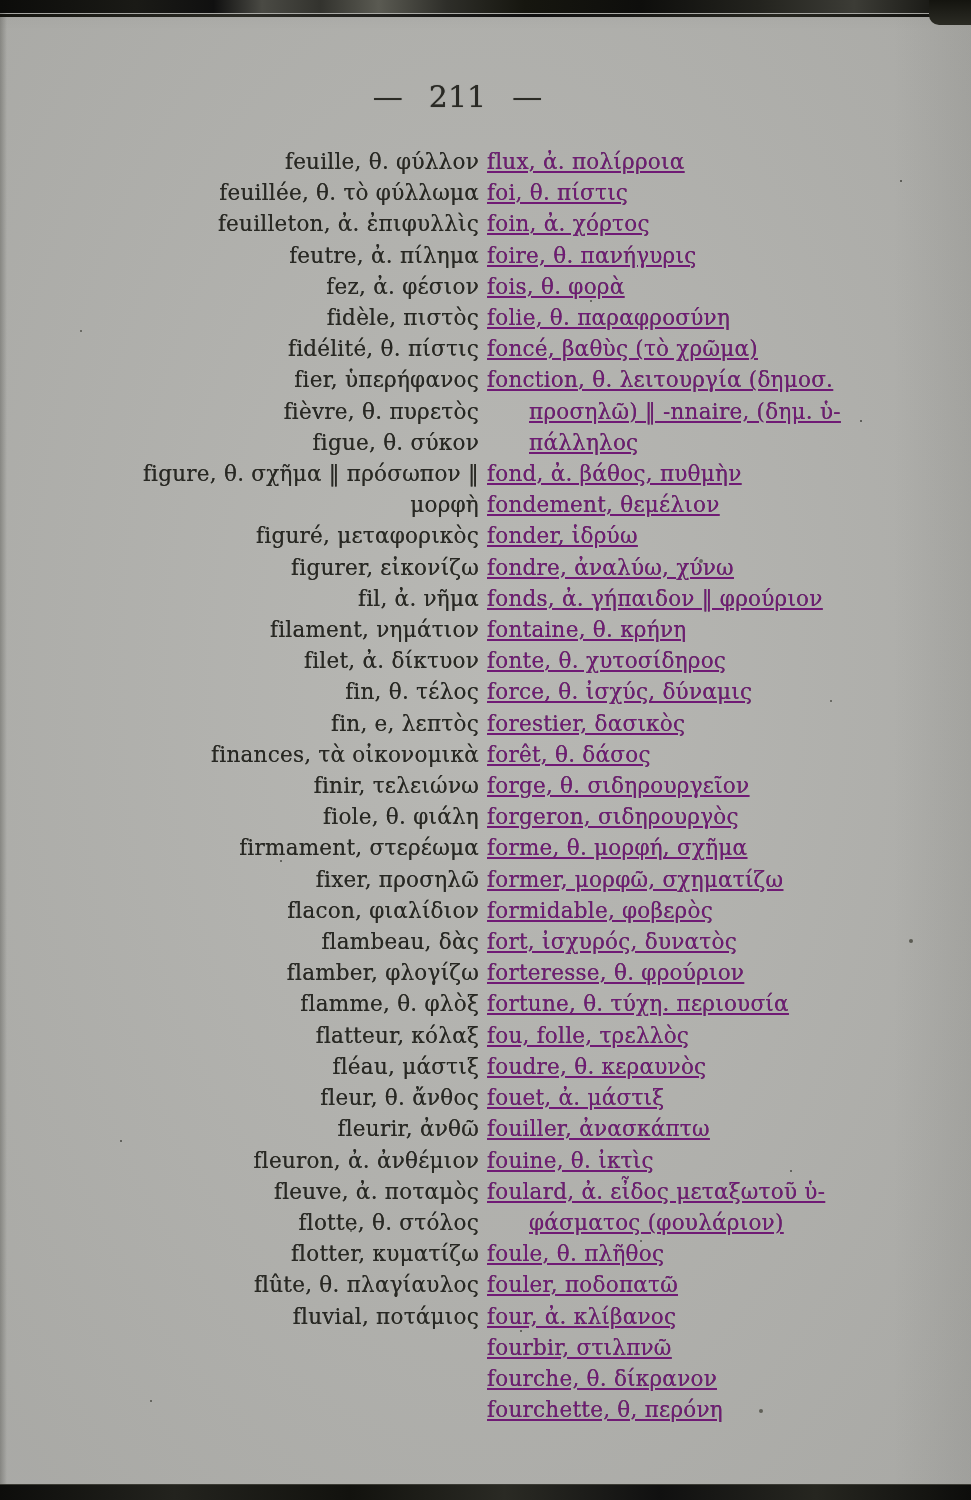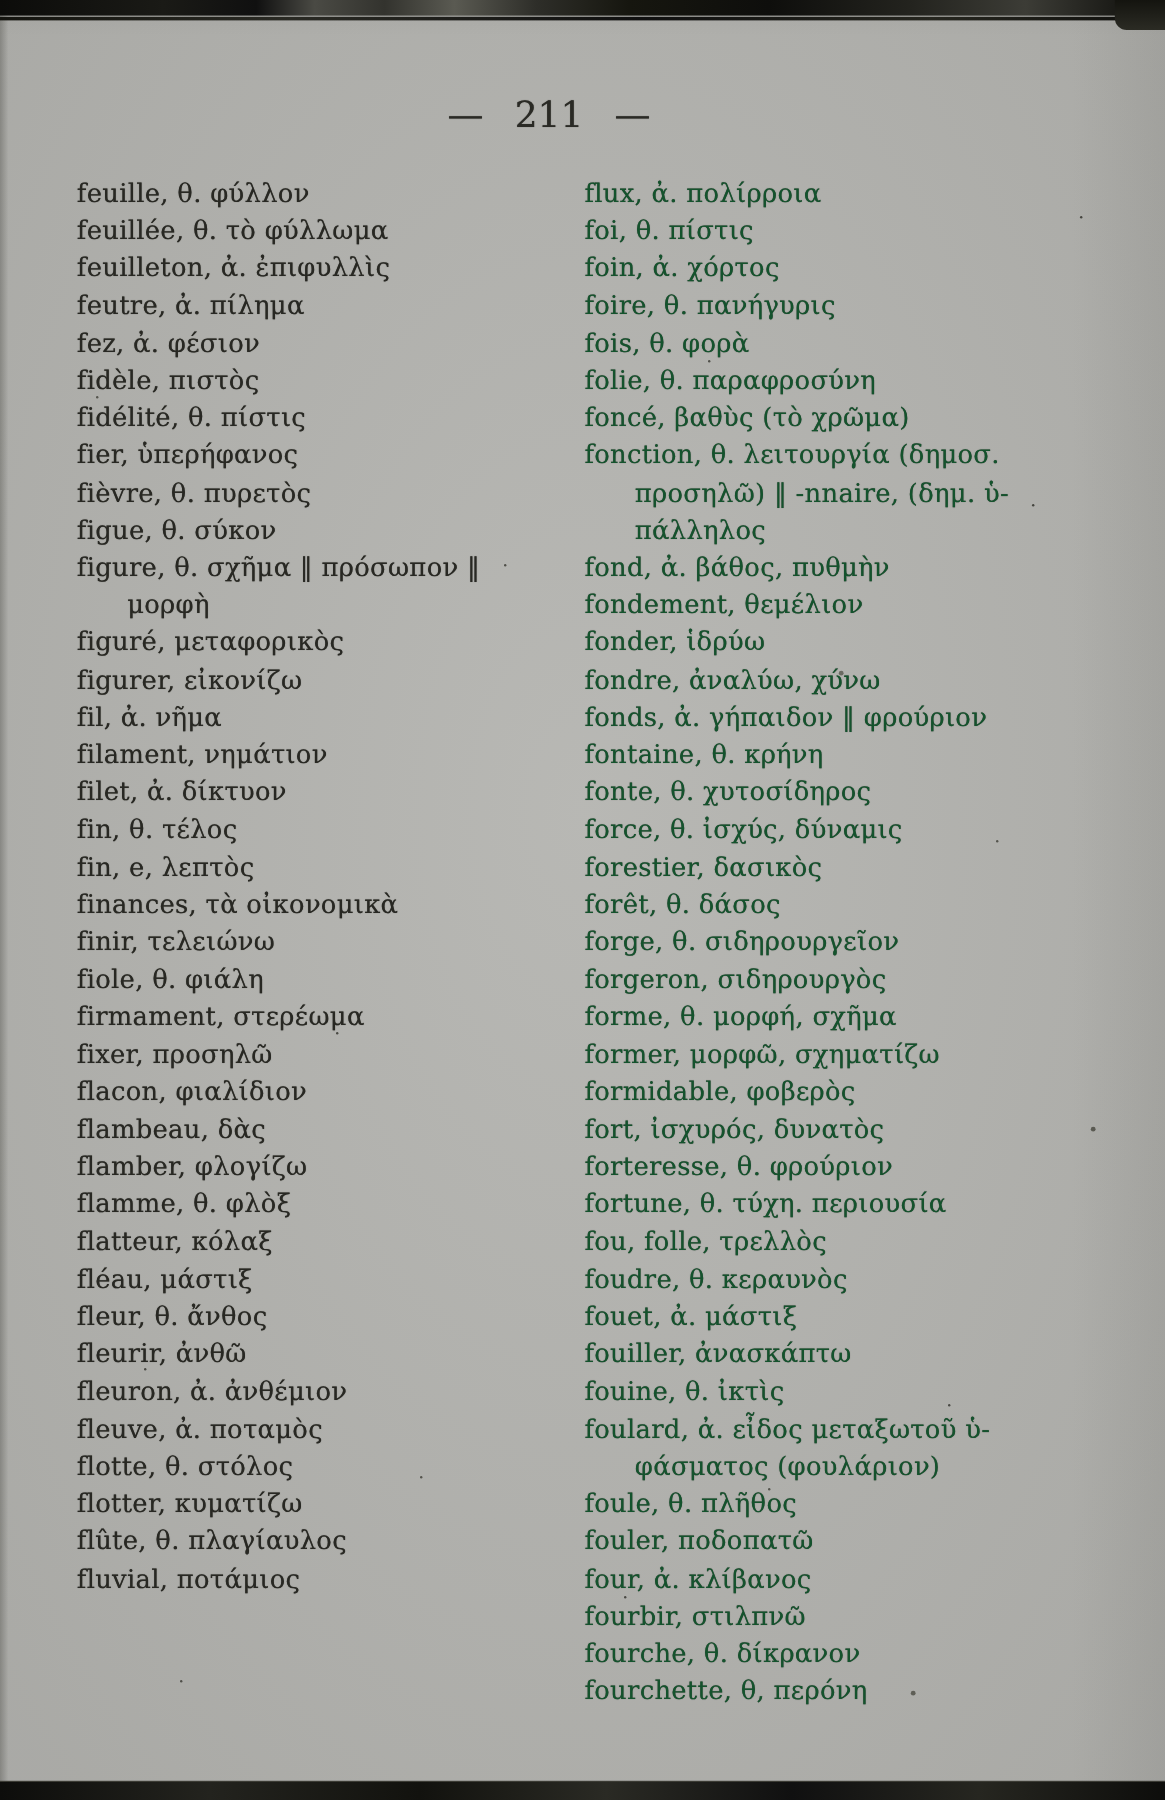--- a/index.html
+++ b/index.html
@@ -60,21 +60,21 @@
     transform:translateX(-28px);
     text-shadow:0 0 .7px rgba(42,42,37,.8);
   }
   
   .col{
     position:absolute;top:146px;
     font-size:21.5px;line-height:31.2px;letter-spacing:.25px;
     color:#282823;
     text-shadow:0 0 .6px rgba(40,40,35,.75);
   }
-  .col.left{left:64px;width:415px;}
+  .col.left{left:64px;width:415px;text-align:right;}
   .col.right{left:487px;width:475px;}
   .entry{white-space:nowrap;}
   .entry.cont{padding-left:42px;}
 </style>
 </head>
 <body style="background: rgb(180, 180, 176);">
 
 <div class="page-shade"></div>
 <div class="specks"></div>
 
@@ -122,21 +122,21 @@
     <div class="entry">fléau, μάστιξ</div>
     <div class="entry">fleur, θ. ἄνθος</div>
     <div class="entry">fleurir, ἀνθῶ</div>
     <div class="entry">fleuron, ἀ. ἀνθέμιον</div>
     <div class="entry">fleuve, ἀ. ποταμὸς</div>
     <div class="entry">flotte, θ. στόλος</div>
     <div class="entry">flotter, κυματίζω</div>
     <div class="entry">flûte, θ. πλαγίαυλος</div>
     <div class="entry">fluvial, ποτάμιος</div>
   </div>
-<div class="col right" style="color: #14532d;">
+<div class="col right" style="color: #701a75; text-decoration: underline;">
     <div class="entry">flux, ἀ. πολίρροια</div>
     <div class="entry">foi, θ. πίστις</div>
     <div class="entry">foin, ἀ. χόρτος</div>
     <div class="entry">foire, θ. πανήγυρις</div>
     <div class="entry">fois, θ. φορὰ</div>
     <div class="entry">folie, θ. παραφροσύνη</div>
     <div class="entry">foncé, βαθὺς (τὸ χρῶμα)</div>
     <div class="entry">fonction, θ.  λειτουργία  (δημοσ.</div>
     <div class="entry cont">προσηλῶ) ‖ -nnaire, (δημ. ὑ-</div>
     <div class="entry cont">πάλληλος</div>

